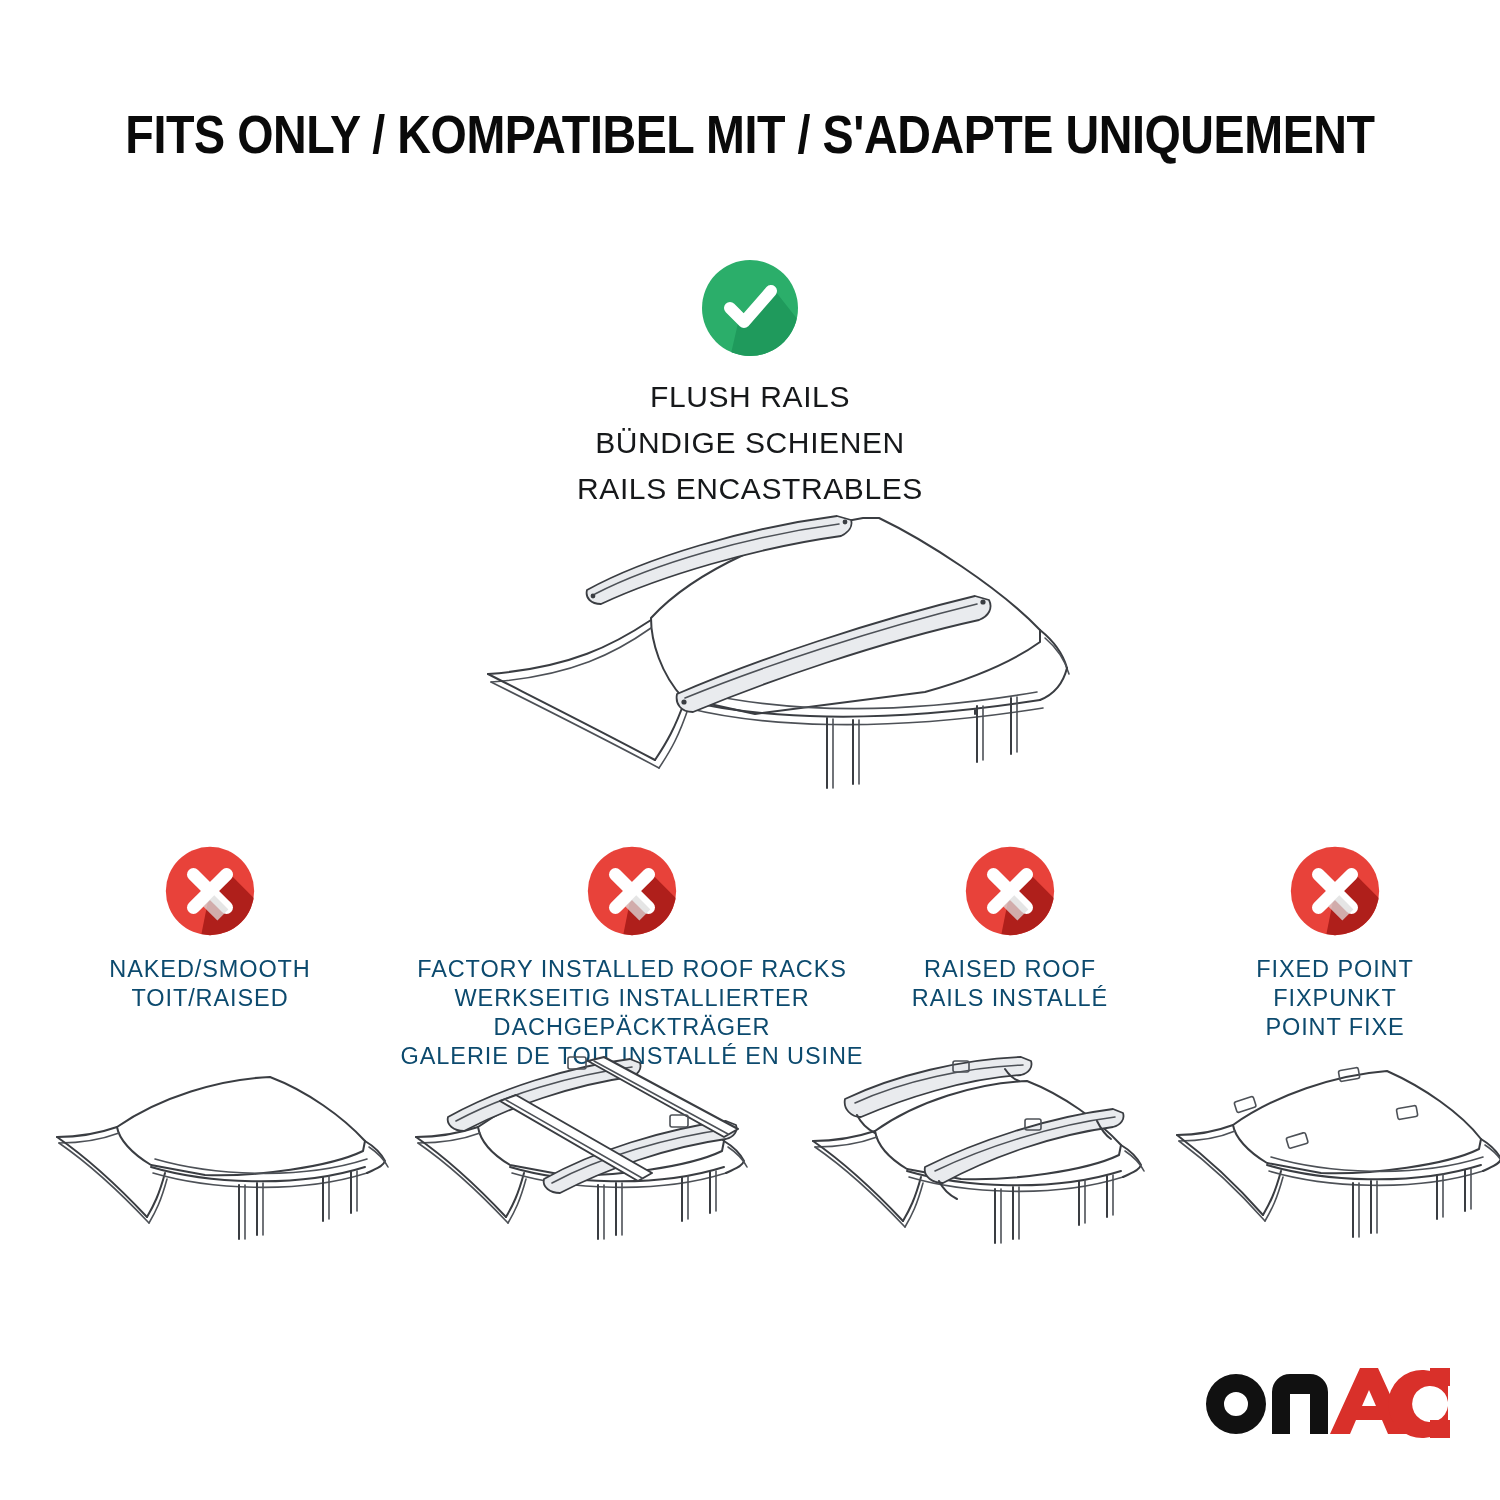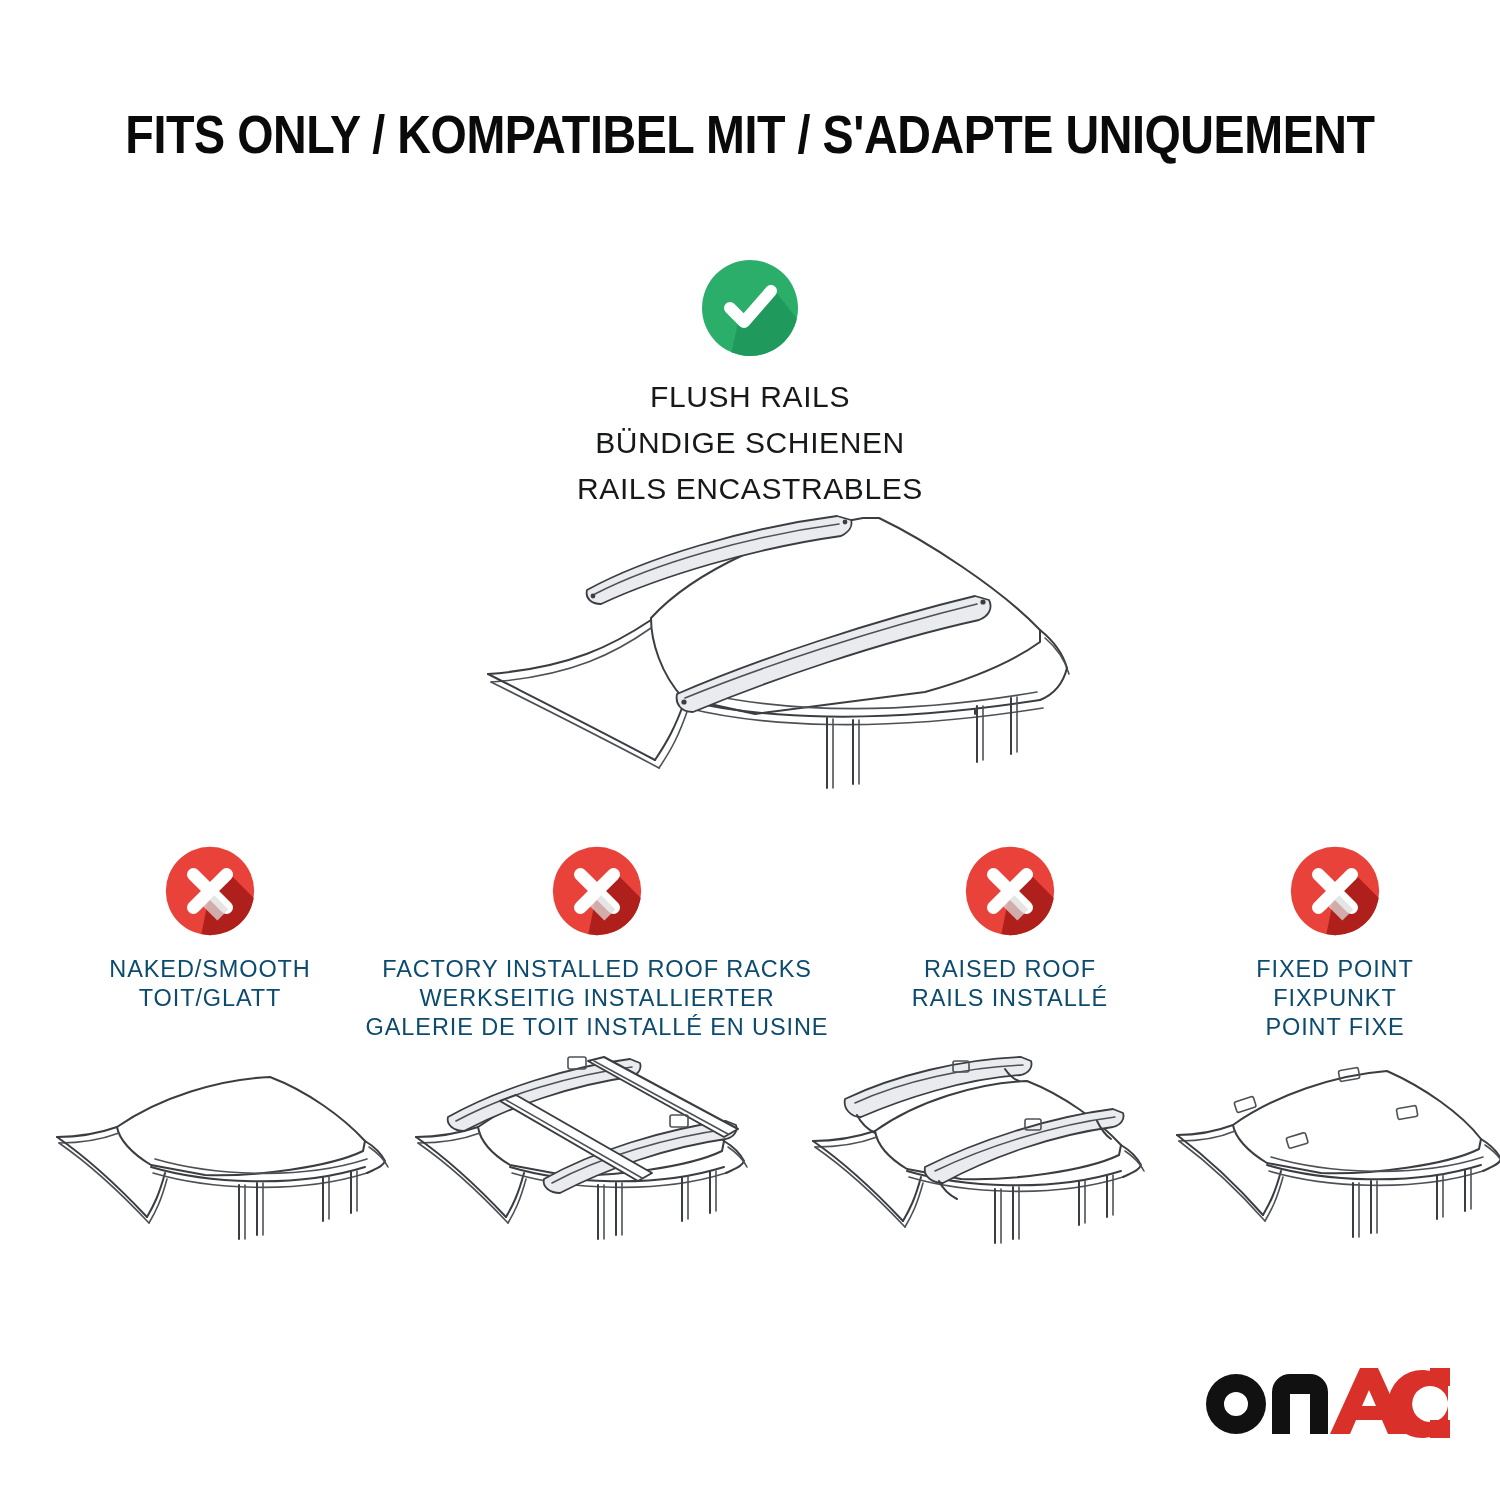--- a/index.html
+++ b/index.html
@@ -62,21 +62,21 @@
     margin-top:14px;
     font-size:23.5px;
     line-height:29px;
     letter-spacing:0.9px;
     color:#0c4a6e;
     font-weight:400;
   }
   .col .caption div{white-space:nowrap;}
 
   .c0{left:45px;width:330px;}
-  .c1{left:362px;width:470px;text-align:center;}
+  .c1{left:397px;width:470px;text-align:center;}
   .c2{left:845px;width:330px;}
   .c3{left:1185px;width:300px;}
 
   
   .botroof{position:absolute;top:1055px;}
   .b0{left:55px;width:350px;height:230px;}
   .b1{left:408px;width:360px;height:230px;}
   .b2{left:805px;width:360px;height:230px;}
   .b3{left:1175px;width:330px;height:230px;}
 
@@ -190,21 +190,21 @@
           <g clip-path="url(#xc0)" opacity="0.75">
             <path d="M50 50 L62 62 L70 70 L58 82 L40 64 Z" fill="#dcdcdc"></path>
           </g>
           <g stroke="#ffffff" stroke-width="13" stroke-linecap="round">
             <line x1="68" y1="32" x2="34" y2="66"></line>
           </g>
         </svg>
       </div>
       <div class="caption">
         <div>NAKED/SMOOTH</div>
-        <div>TOIT/GLATT</div>
+        <div>TOIT/RAISED</div>
       </div>
     </div>
 
     <div class="col c1">
       <div class="xbadge">
         <svg viewBox="0 0 100 100" width="92" height="92">
           <defs>
               <clipPath id="xc1">
                 <circle cx="50" cy="50" r="48"></circle>
               </clipPath>
@@ -221,20 +221,21 @@
             <path d="M50 50 L62 62 L70 70 L58 82 L40 64 Z" fill="#dcdcdc"></path>
           </g>
           <g stroke="#ffffff" stroke-width="13" stroke-linecap="round">
             <line x1="68" y1="32" x2="34" y2="66"></line>
           </g>
         </svg>
       </div>
       <div class="caption">
         <div>FACTORY INSTALLED ROOF RACKS</div>
         <div>WERKSEITIG INSTALLIERTER</div>
+        <div>DACHGEPÄCKTRÄGER</div>
         <div>GALERIE DE TOIT INSTALLÉ EN USINE</div>
       </div>
     </div>
 
     <div class="col c2">
       <div class="xbadge">
         <svg viewBox="0 0 100 100" width="92" height="92">
           <defs>
               <clipPath id="xc2">
                 <circle cx="50" cy="50" r="48"></circle>

